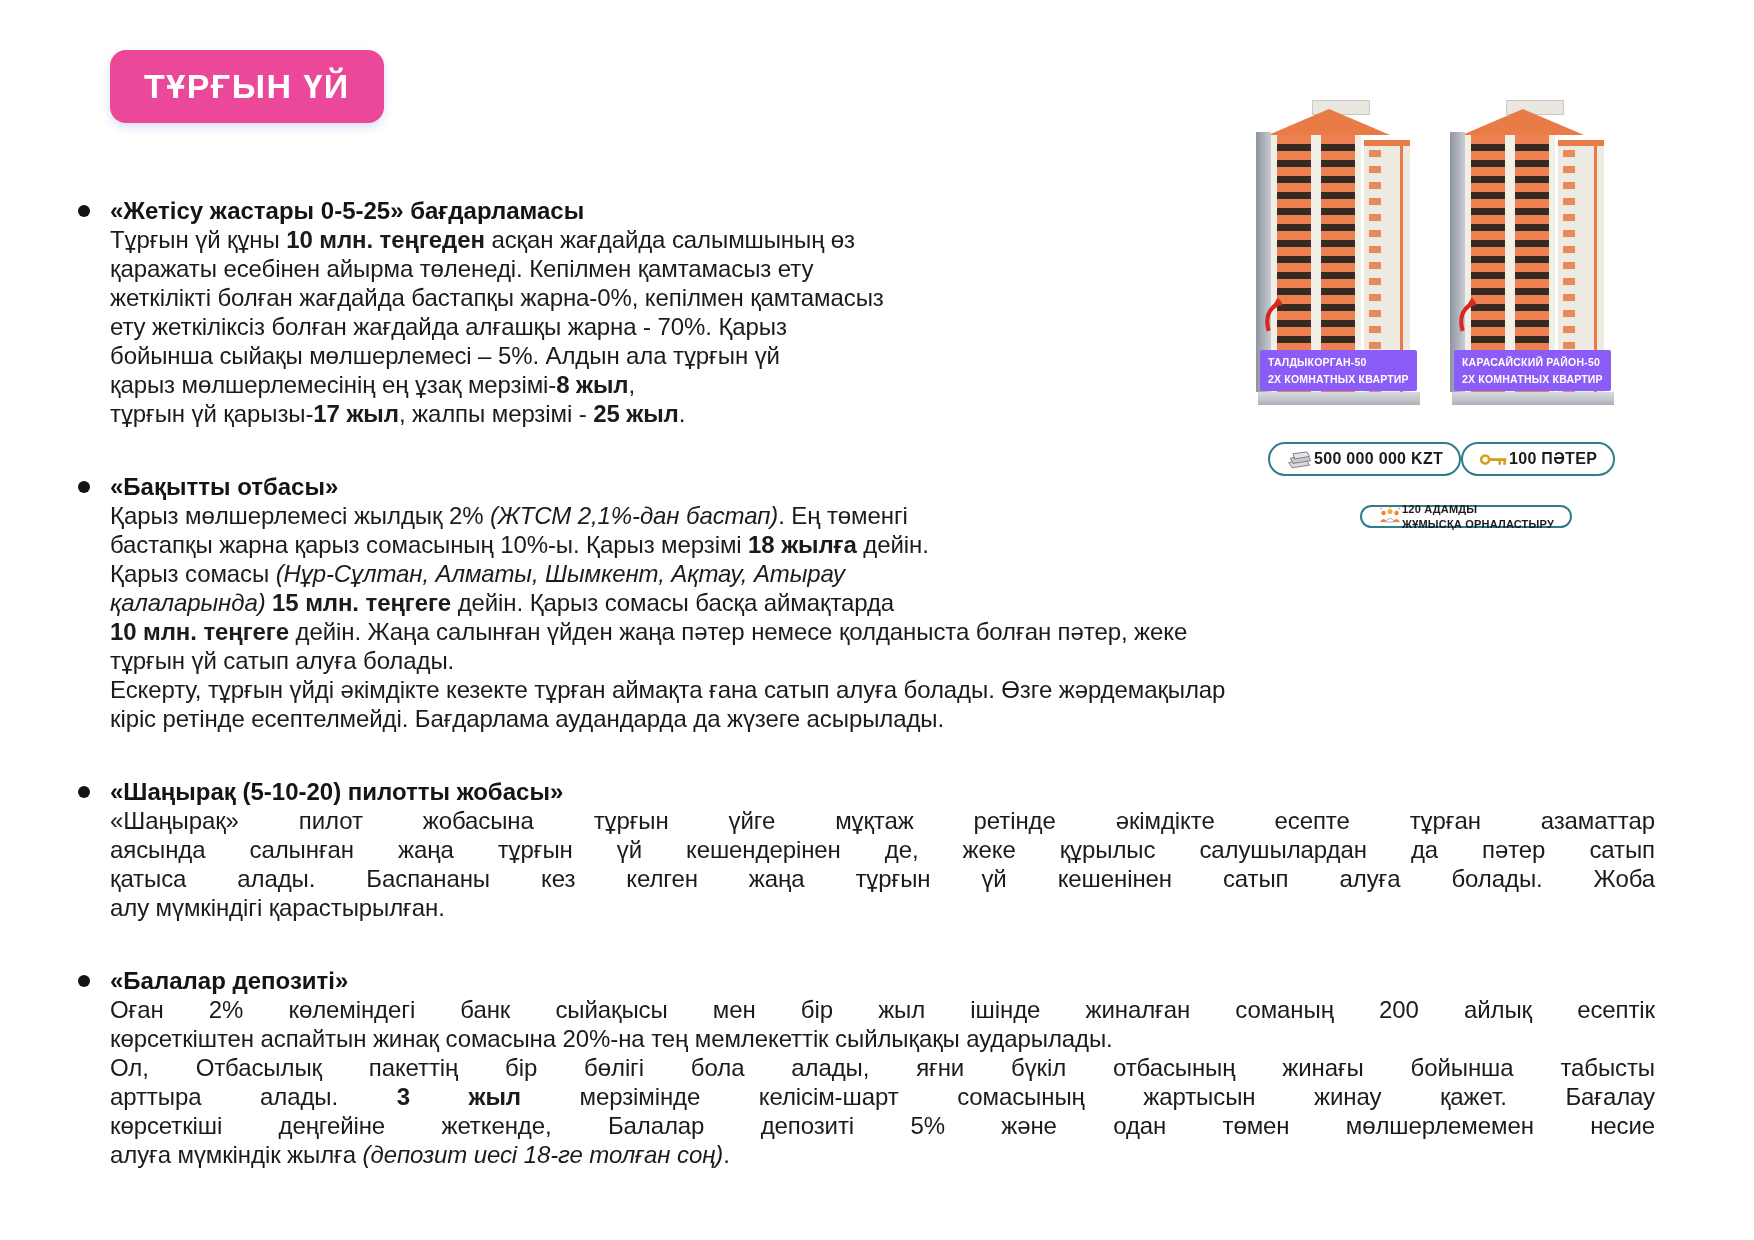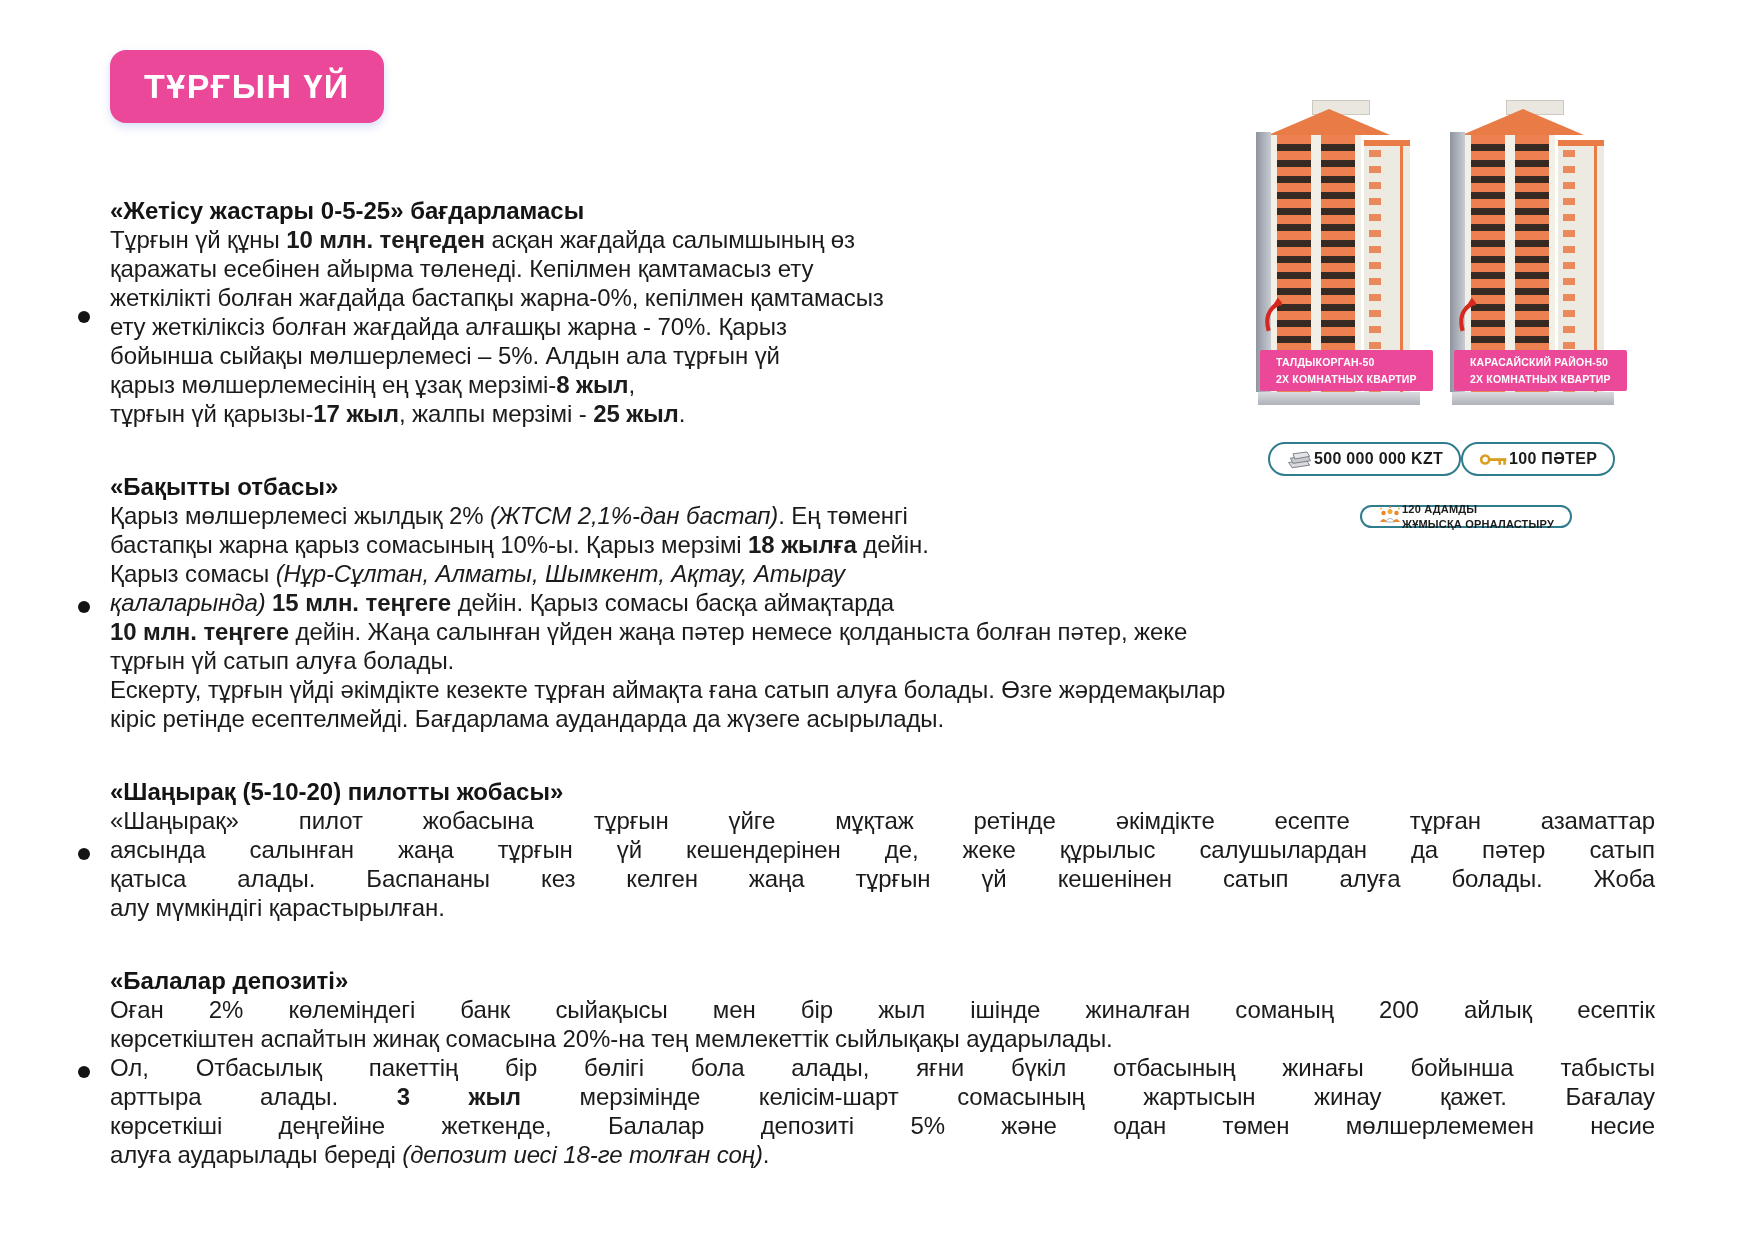--- a/index.html
+++ b/index.html
@@ -6,21 +6,21 @@
   .page{position:relative;width:1754px;height:1240px;background:#ffffff;overflow:hidden;
         font-family:"Liberation Sans","DejaVu Sans",sans-serif;color:#1b1b1b;}
 
   
   .title-badge{position:absolute;left:110px;top:50px;background:#ec4899;color:#fff;
         font-size:34px;font-weight:700;letter-spacing:1.5px;padding:17px 34px;
         border-radius:16px;box-shadow:0 4px 10px rgba(40,80,200,.18);}
 
   
   .content{position:absolute;left:78px;top:196px;width:1590px;}
-  section.item{display:flex;align-items:center;margin-bottom:44px;}
+  section.item{display:flex;align-items:flex-start;margin-bottom:44px;}
   .bullet{flex:0 0 auto;width:12px;height:12px;border-radius:50%;background:#141414;margin:9px 20px 0 0;}
   .sec-body{width:1545px;}
   .sec-body h2{margin:0;font-size:24px;line-height:29px;font-weight:700;color:#141414;}
   .rich{font-size:24px;line-height:29px;letter-spacing:-0.1px;}
   .rich .line{min-height:29px;}
   .rich .line.fit{text-align:justify;text-align-last:justify;}
   .rich .b{font-weight:700;}
   .rich .i{font-style:italic;}
 
   
@@ -35,22 +35,22 @@
          background:
            linear-gradient(90deg,#F2EFE7 0 6px,rgba(0,0,0,0) 6px 40px,#F2EFE7 40px 50px,rgba(0,0,0,0) 50px 84px,#F2EFE7 84px 90px),
            repeating-linear-gradient(180deg,#EC8050 0 9px,#362A22 9px 16px);}
   .b-tower{position:absolute;left:108px;top:40px;bottom:12px;width:46px;background:#EDEAE1;border-top:6px solid #E87B46;}
   .b-tower::before{content:"";position:absolute;left:5px;top:4px;bottom:0;width:12px;
          background:repeating-linear-gradient(180deg,#EA8A5C 0 7px,#EDEAE1 7px 16px);}
   .b-tower::after{content:"";position:absolute;right:7px;top:0;bottom:0;width:3px;background:#E87B46;}
   .b-base{position:absolute;left:2px;right:-4px;bottom:0;height:13px;
          background:linear-gradient(180deg,#D9DBDF,#AEB2B9);}
   .red-arrow{position:absolute;left:6px;bottom:72px;z-index:2;}
-  .b-label{position:absolute;left:4px;bottom:14px;z-index:3;background:#ec4899;color:#fff;
-         font-size:10.5px;font-weight:700;line-height:1.55;padding:4px 16px;white-space:nowrap;
+  .b-label{position:absolute;left:4px;bottom:14px;z-index:3;background:#8b5cf6;color:#fff;
+         font-size:10.5px;font-weight:700;line-height:1.55;padding:4px 8px;white-space:nowrap;
          letter-spacing:.2px;border-radius:2px;}
 
   
   .badges-row{position:absolute;left:1268px;top:442px;width:346px;display:flex;justify-content:space-between;}
   .badge-center{position:absolute;left:1360px;top:505px;}
   .pill{display:inline-flex;align-items:center;height:34px;padding:0 16px;background:#fff;
         border:2px solid #2F7C8C;border-radius:19px;font-weight:700;font-size:16px;
         letter-spacing:.3px;color:#1b1b1b;box-sizing:border-box;white-space:nowrap;}
   .pill.small{height:23px;border-radius:20px;font-size:11px;line-height:1.35;letter-spacing:.2px;}
   .pill .txt2{display:flex;flex-direction:column;align-items:flex-start;}
@@ -113,21 +113,21 @@
     <section class="item">
       <span class="bullet"></span>
       <div class="sec-body">
         <h2>«Балалар депозиті»</h2>
         <div class="rich">
             <div class="line fit"><span>Оған 2% көлеміндегі банк сыйақысы мен бір жыл ішінде жиналған соманың 200 айлық есептік</span></div>
             <div class="line"><span>көрсеткіштен аспайтын жинақ сомасына 20%-на тең мемлекеттік сыйлықақы аударылады.</span></div>
             <div class="line fit"><span>Ол, Отбасылық пакеттің бір бөлігі бола алады, яғни бүкіл отбасының жинағы бойынша табысты</span></div>
             <div class="line fit"><span>арттыра алады. </span><span class="b">3 жыл</span><span> мерзімінде келісім-шарт сомасының жартысын жинау қажет. Бағалау</span></div>
             <div class="line fit"><span>көрсеткіші деңгейіне жеткенде, Балалар депозиті 5% және одан төмен мөлшерлемемен несие</span></div>
-            <div class="line"><span>алуға аударылады береді </span><span class="i">(депозит иесі 18-ге толған соң)</span><span>.</span></div>
+            <div class="line"><span>алуға мүмкіндік жылға </span><span class="i">(депозит иесі 18-ге толған соң)</span><span>.</span></div>
           </div>
       </div>
     </section>
 
   </main>
 
   <aside class="visual">
 
     <figure class="building" style="margin:0;">
       <div class="b-cap"></div>

